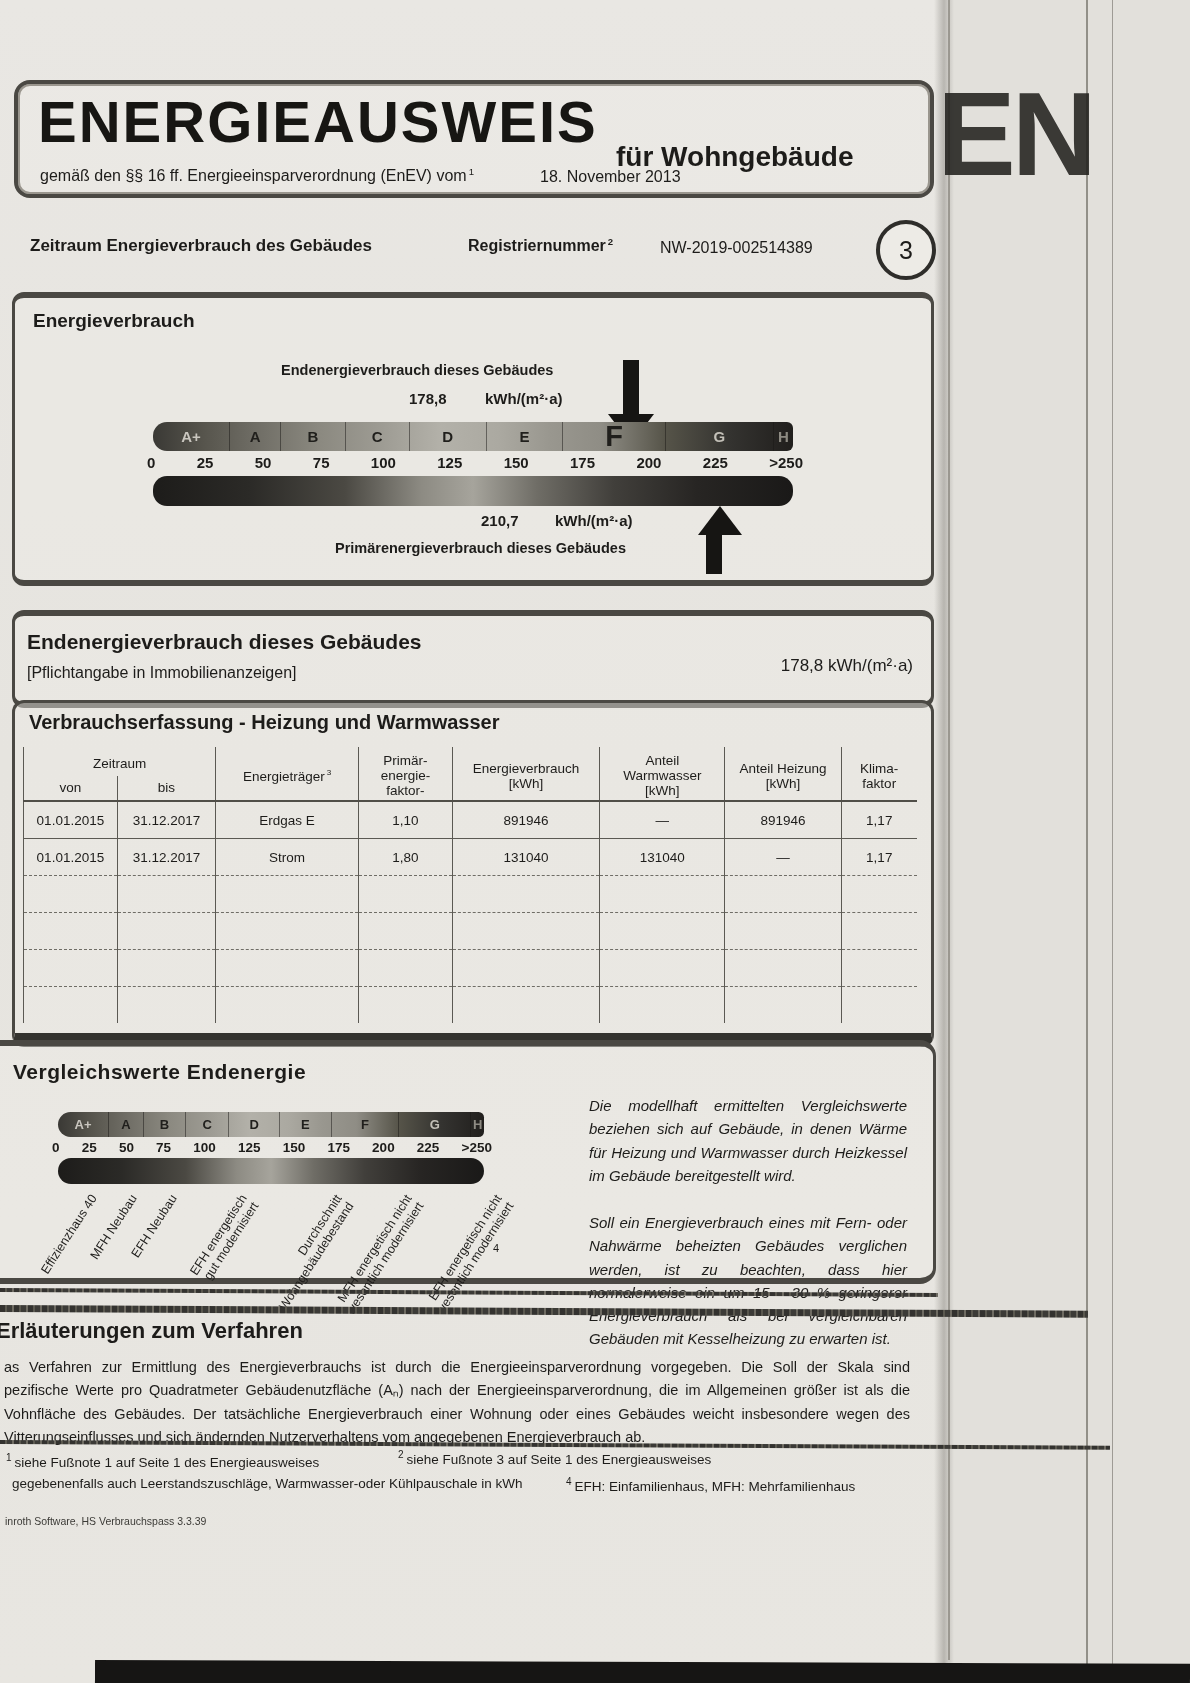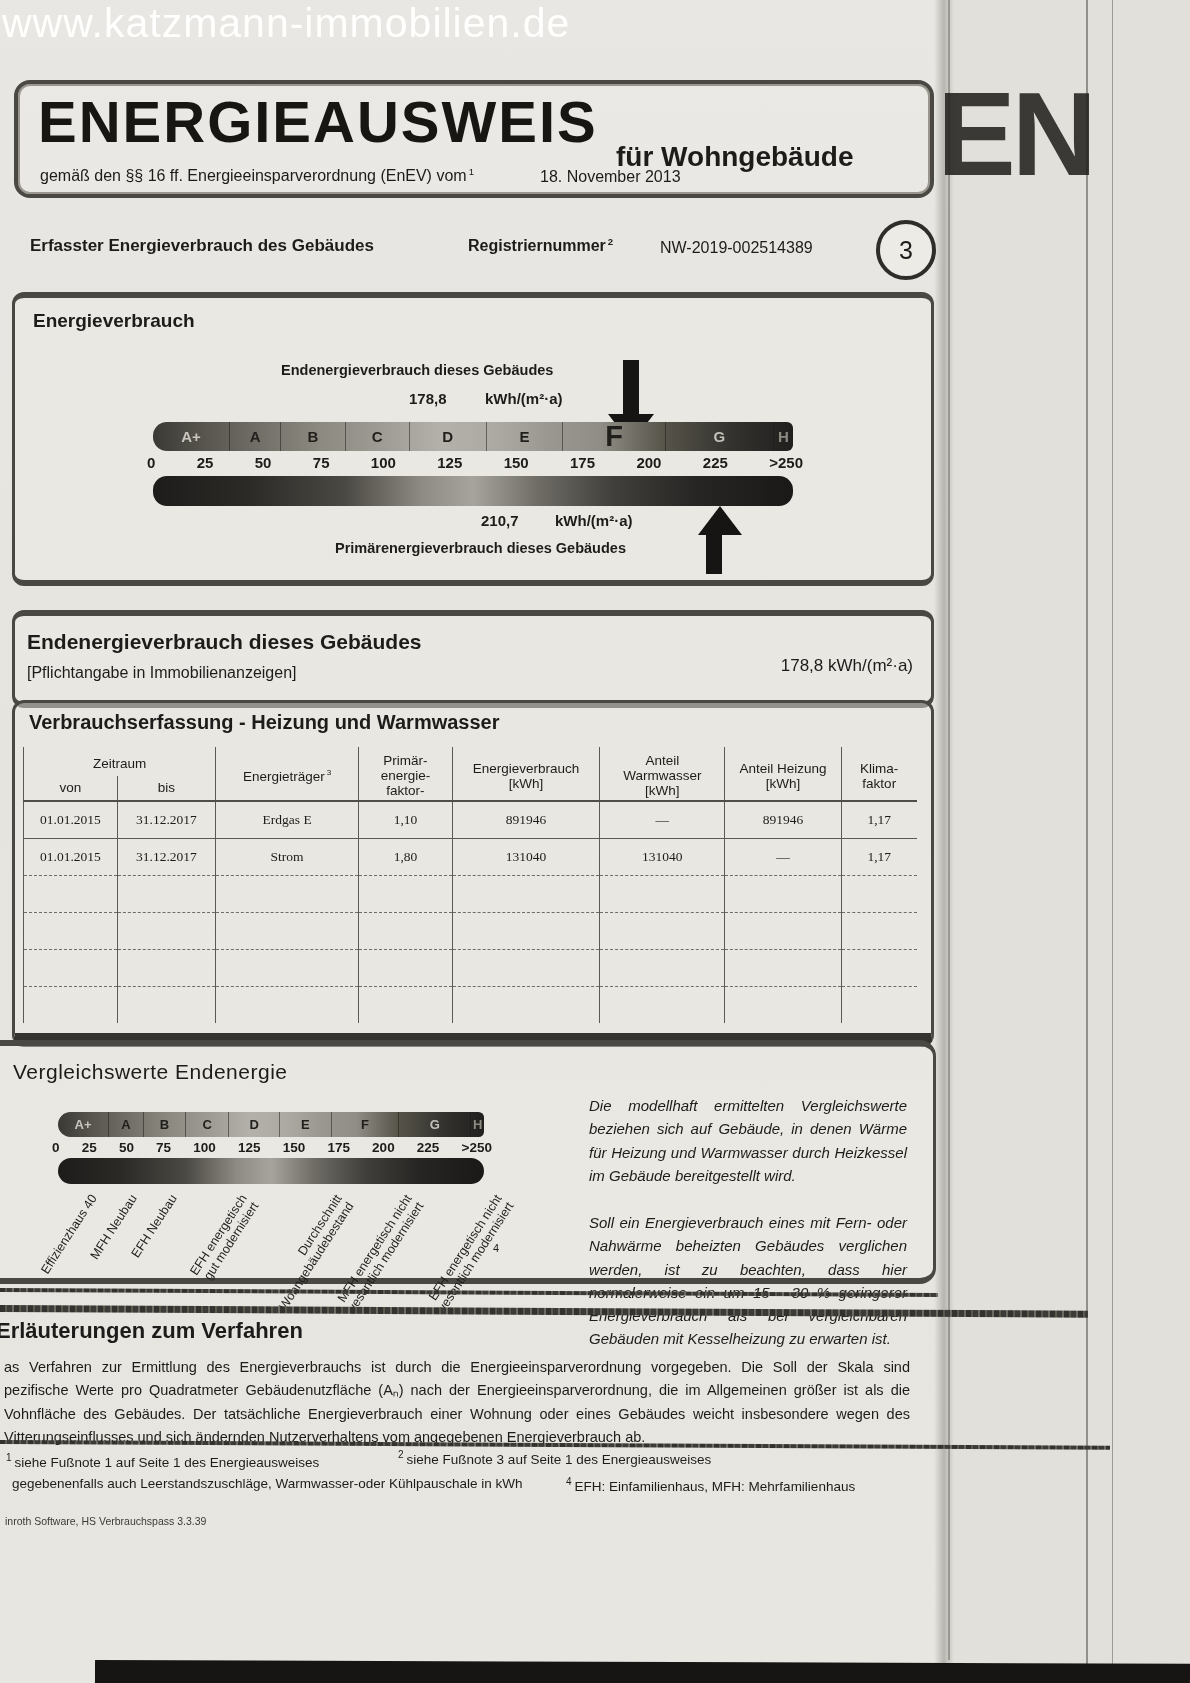--- a/index.html
+++ b/index.html
@@ -82,27 +82,27 @@
   .ee-sub{left:12px;top:48px;font-size:16px;}
   .ee-val{right:18px;top:40px;font-size:17px;text-align:center;}
   
   .tb-box{left:12px;top:700px;width:916px;height:330px;border-bottom-width:14px;border-bottom-color:#34332f;}
   .tb-title{left:14px;top:8px;font-size:20px;font-weight:700;}
   .ctable{position:absolute;left:8px;top:44px;width:894px;border-collapse:collapse;
     table-layout:fixed;font-size:13.5px;}
   .ctable th{font-weight:400;}
   .ctable th,.ctable td{border-left:1px solid #5b5953;padding:2px 4px;text-align:center;vertical-align:middle;}
   .ctable thead tr.h1 th{padding-top:6px;}
-  .ctable tbody td{border-top:1px dashed #6f6d66;height:32px;font-family:Liberation Serif, serif;}
+  .ctable tbody td{border-top:1px dashed #6f6d66;height:32px;}
   .ctable tbody tr.r1 td{border-top:2px solid #504e48;}
   .ctable tbody tr.r2 td{border-top:1px solid #5b5953;}
   
   .vg-box{left:-10px;top:1040px;width:940px;height:232px;border-radius:0 16px 16px 0;
     border-top-width:6px;border-bottom-width:6px;}
-  .vg-title{left:20px;top:14px;font-size:21px;font-weight:400;letter-spacing:.5px;}
+  .vg-title{left:20px;top:14px;font-size:21px;font-weight:700;letter-spacing:.5px;}
   .bar-vg{left:65px;top:66px;width:426px;height:25px;}
   .bar-vg .bl{font-size:13px;}
   .bar-vg .band:nth-child(7) .bl{font-size:13px;font-weight:700;}
   .ticks-vg{left:59px;top:94px;width:440px;font-size:13.5px;}
   .bar2-vg{left:65px;top:112px;width:426px;height:26px;}
   .vlabel{position:absolute;width:168px;text-align:right;transform:rotate(-57deg);
     transform-origin:100% 0;font-size:12.5px;line-height:1.12;color:#1e1d1b;}
   .vg-fn{left:500px;top:196px;font-size:11px;}
   .vg-text{left:596px;top:48px;width:318px;font-size:15px;line-height:1.55;text-align:justify;font-style:italic;}
   .vg-text .p2{margin-top:24px;}
@@ -124,30 +124,29 @@
 
   <div class="abs right-strip"></div>
   <div class="abs fold"></div>
   <div class="abs vline v1"></div>
   <div class="abs vline v2"></div>
   <div class="abs vline v3"></div>
   <div class="abs page-behind">
       <span>EN</span>
     </div>
 
-  <div class="abs watermark">www.katzmann-immobilien.de</div>
 
   <div class="abs sec hdr-box">
     <div class="abs hdr-title">ENERGIEAUSWEIS</div>
     <div class="abs hdr-sub">für Wohngebäude</div>
     <div class="abs hdr-law"><span>gemäß den §§ 16 ff. Energieeinsparverordnung (EnEV) vom</span><sup class="sup">1</sup></div>
     <div class="abs hdr-date">18. November 2013</div>
   </div>
 
-  <div class="abs meta-label">Erfasster Energieverbrauch des Gebäudes</div>
+  <div class="abs meta-label">Zeitraum Energieverbrauch des Gebäudes</div>
   <div class="abs meta-reg"><span>Registriernummer</span><sup class="sup">2</sup></div>
   <div class="abs meta-regno">NW-2019-002514389</div>
   <div class="abs page-badge">3</div>
 
   <div class="abs sec ev-box">
     <div class="abs ev-title">Energieverbrauch</div>
     <div class="abs ev-endlabel">Endenergieverbrauch dieses Gebäudes</div>
     <div class="abs ev-endval">178,8</div>
     <div class="abs ev-endunit">kWh/(m²·a)</div>
     <div class="abs arr-shaft arr-down-shaft"></div>

